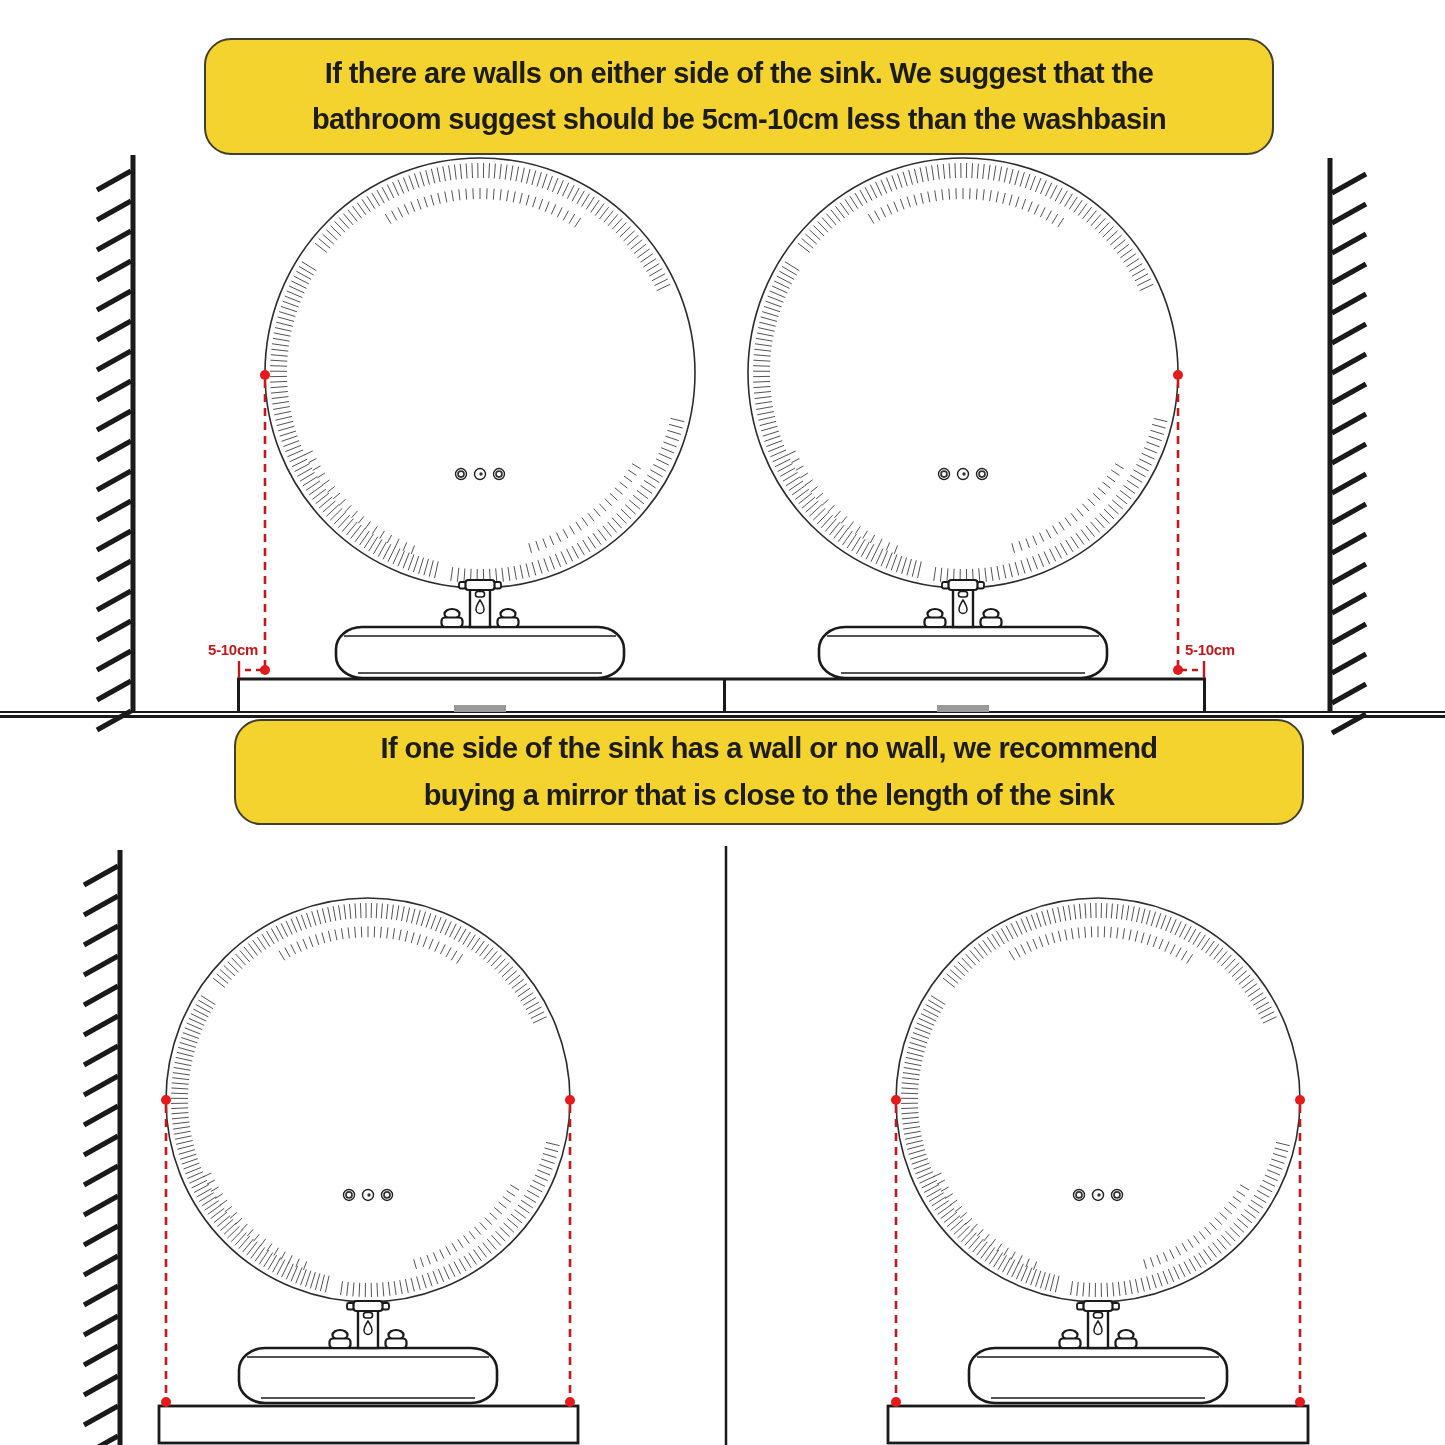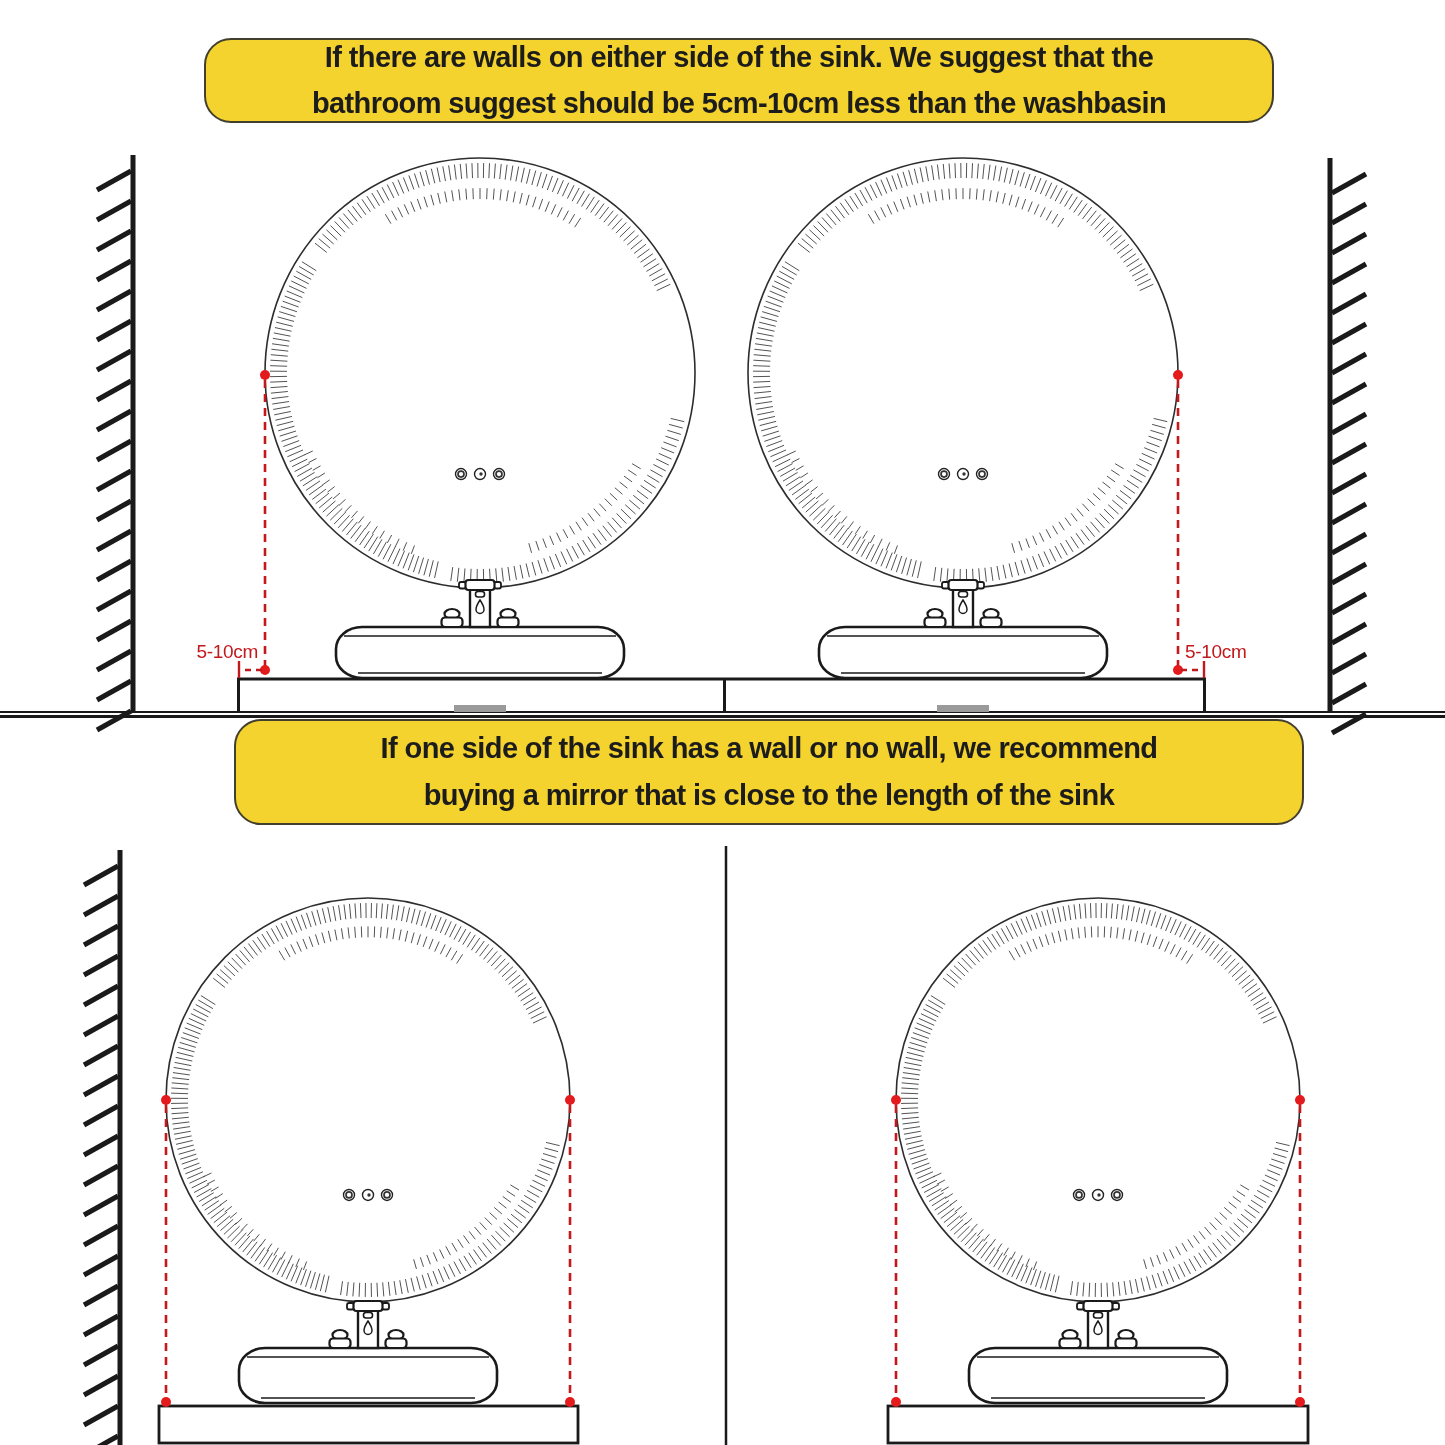--- a/index.html
+++ b/index.html
@@ -14,30 +14,30 @@
   .banner{
     position:absolute;
     background:var(--yellow,#F5D32E);
     border:2px solid var(--banner-border,#433F2F);
     border-radius:27px;
     display:flex;flex-direction:column;align-items:center;justify-content:center;
     row-gap:7px;
     box-sizing:border-box;
     z-index:3;
   }
-  .banner.b1{left:204px;top:38px;width:1070px;height:85px;border-radius:27px;}
+  .banner.b1{left:204px;top:38px;width:1070px;height:117px;border-radius:27px;}
   .banner.b2{left:204px;top:719px;width:1070px;height:106px;margin-left:30px;}
   .bl{
     font-size:29px;font-weight:700;letter-spacing:-0.6px;
     color:var(--banner-text,#1C1C1C);
     white-space:nowrap;line-height:1.35;
   }
   .dim-label{
     position:absolute;z-index:4;
-    font-weight:400;font-size:19px;letter-spacing:-0.3px;
+    font-weight:700;font-size:15px;letter-spacing:-0.3px;
     color:var(--red,#C2191D);
   }
   .dim-label.dl-left{left:180px;top:641px;width:78px;text-align:right;}
   .dim-label.dl-right{left:1185px;top:641px;width:90px;text-align:left;}
 </style>
 </head>
 <body>
 
 <div class="canvas">
 

